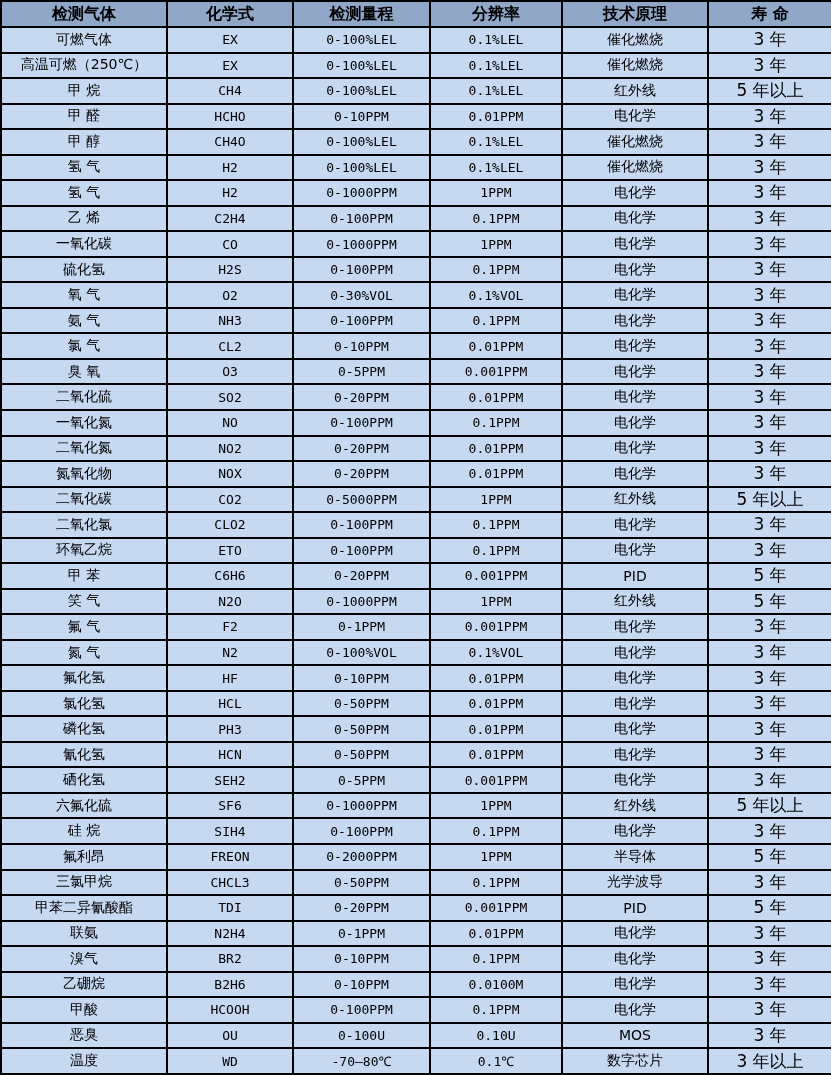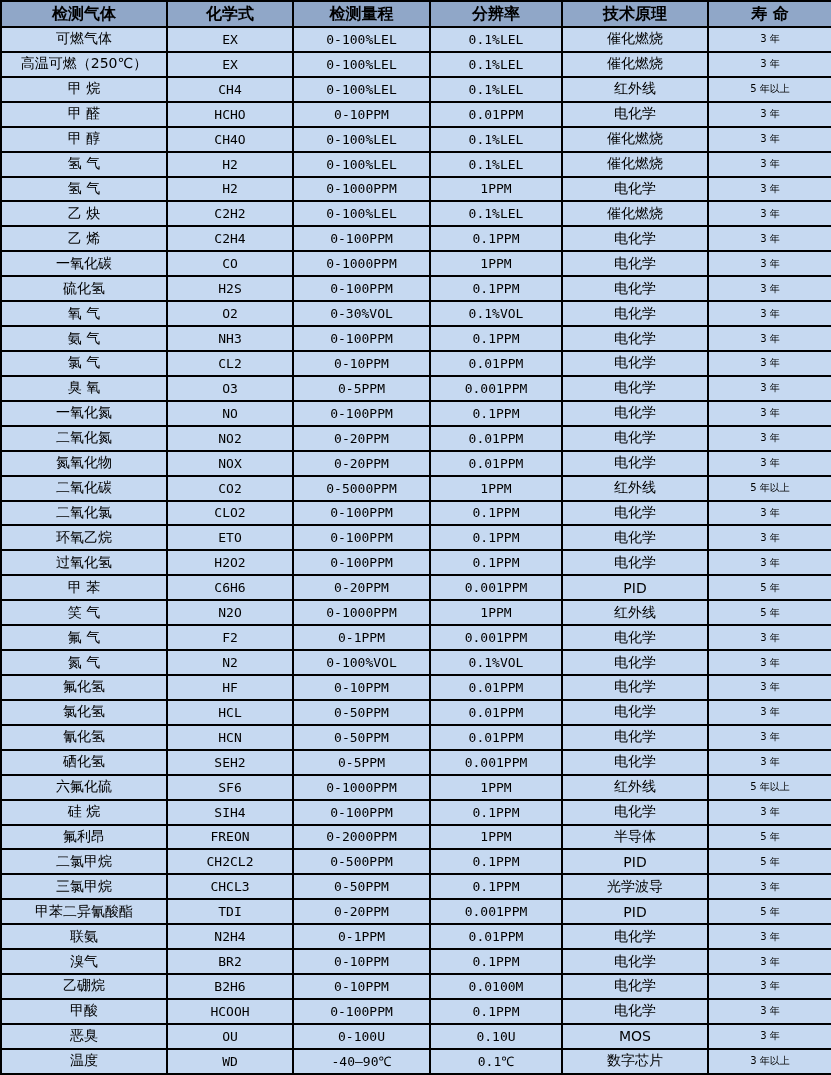--- a/index.html
+++ b/index.html
@@ -46,21 +46,21 @@
     font-size: 14px;
   }
   
   table.spec-table tbody td.col-1,
   table.spec-table tbody td.col-2,
   table.spec-table tbody td.col-3 {
     font-family: "DejaVu Sans Mono", "Liberation Mono", monospace;
     font-size: 13px;
   }
   table.spec-table tbody td.col-5 {
-    font-size: 10px;
+    font-size: 17px;
   }
   
   col.c0 { width: 166px; }
   col.c1 { width: 126px; }
   col.c2 { width: 137px; }
   col.c3 { width: 132px; }
   col.c4 { width: 146px; }
   col.c5 { width: 124px; }
 </style>
 </head>
@@ -137,28 +137,20 @@
         </tr>
         <tr>
           <td class="col-0">氢 气</td>
           <td class="col-1">H2</td>
           <td class="col-2">0-1000PPM</td>
           <td class="col-3">1PPM</td>
           <td class="col-4">电化学</td>
           <td class="col-5">3 年</td>
         </tr>
         <tr>
-          <td class="col-0">乙 炔</td>
-          <td class="col-1">C2H2</td>
-          <td class="col-2">0-100%LEL</td>
-          <td class="col-3">0.1%LEL</td>
-          <td class="col-4">催化燃烧</td>
-          <td class="col-5">3 年</td>
-        </tr>
-        <tr>
           <td class="col-0">乙 烯</td>
           <td class="col-1">C2H4</td>
           <td class="col-2">0-100PPM</td>
           <td class="col-3">0.1PPM</td>
           <td class="col-4">电化学</td>
           <td class="col-5">3 年</td>
         </tr>
         <tr>
           <td class="col-0">一氧化碳</td>
           <td class="col-1">CO</td>
@@ -201,20 +193,28 @@
         </tr>
         <tr>
           <td class="col-0">臭 氧</td>
           <td class="col-1">O3</td>
           <td class="col-2">0-5PPM</td>
           <td class="col-3">0.001PPM</td>
           <td class="col-4">电化学</td>
           <td class="col-5">3 年</td>
         </tr>
         <tr>
+          <td class="col-0">二氧化硫</td>
+          <td class="col-1">SO2</td>
+          <td class="col-2">0-20PPM</td>
+          <td class="col-3">0.01PPM</td>
+          <td class="col-4">电化学</td>
+          <td class="col-5">3 年</td>
+        </tr>
+        <tr>
           <td class="col-0">一氧化氮</td>
           <td class="col-1">NO</td>
           <td class="col-2">0-100PPM</td>
           <td class="col-3">0.1PPM</td>
           <td class="col-4">电化学</td>
           <td class="col-5">3 年</td>
         </tr>
         <tr>
           <td class="col-0">二氧化氮</td>
           <td class="col-1">NO2</td>
@@ -243,28 +243,20 @@
           <td class="col-0">二氧化氯</td>
           <td class="col-1">CLO2</td>
           <td class="col-2">0-100PPM</td>
           <td class="col-3">0.1PPM</td>
           <td class="col-4">电化学</td>
           <td class="col-5">3 年</td>
         </tr>
         <tr>
           <td class="col-0">环氧乙烷</td>
           <td class="col-1">ETO</td>
-          <td class="col-2">0-100PPM</td>
-          <td class="col-3">0.1PPM</td>
-          <td class="col-4">电化学</td>
-          <td class="col-5">3 年</td>
-        </tr>
-        <tr>
-          <td class="col-0">过氧化氢</td>
-          <td class="col-1">H2O2</td>
           <td class="col-2">0-100PPM</td>
           <td class="col-3">0.1PPM</td>
           <td class="col-4">电化学</td>
           <td class="col-5">3 年</td>
         </tr>
         <tr>
           <td class="col-0">甲 苯</td>
           <td class="col-1">C6H6</td>
           <td class="col-2">0-20PPM</td>
           <td class="col-3">0.001PPM</td>
@@ -305,20 +297,28 @@
         </tr>
         <tr>
           <td class="col-0">氯化氢</td>
           <td class="col-1">HCL</td>
           <td class="col-2">0-50PPM</td>
           <td class="col-3">0.01PPM</td>
           <td class="col-4">电化学</td>
           <td class="col-5">3 年</td>
         </tr>
         <tr>
+          <td class="col-0">磷化氢</td>
+          <td class="col-1">PH3</td>
+          <td class="col-2">0-50PPM</td>
+          <td class="col-3">0.01PPM</td>
+          <td class="col-4">电化学</td>
+          <td class="col-5">3 年</td>
+        </tr>
+        <tr>
           <td class="col-0">氰化氢</td>
           <td class="col-1">HCN</td>
           <td class="col-2">0-50PPM</td>
           <td class="col-3">0.01PPM</td>
           <td class="col-4">电化学</td>
           <td class="col-5">3 年</td>
         </tr>
         <tr>
           <td class="col-0">硒化氢</td>
           <td class="col-1">SEH2</td>
@@ -342,28 +342,20 @@
           <td class="col-3">0.1PPM</td>
           <td class="col-4">电化学</td>
           <td class="col-5">3 年</td>
         </tr>
         <tr>
           <td class="col-0">氟利昂</td>
           <td class="col-1">FREON</td>
           <td class="col-2">0-2000PPM</td>
           <td class="col-3">1PPM</td>
           <td class="col-4">半导体</td>
-          <td class="col-5">5 年</td>
-        </tr>
-        <tr>
-          <td class="col-0">二氯甲烷</td>
-          <td class="col-1">CH2CL2</td>
-          <td class="col-2">0-500PPM</td>
-          <td class="col-3">0.1PPM</td>
-          <td class="col-4">PID</td>
           <td class="col-5">5 年</td>
         </tr>
         <tr>
           <td class="col-0">三氯甲烷</td>
           <td class="col-1">CHCL3</td>
           <td class="col-2">0-50PPM</td>
           <td class="col-3">0.1PPM</td>
           <td class="col-4">光学波导</td>
           <td class="col-5">3 年</td>
         </tr>
@@ -411,20 +403,20 @@
           <td class="col-0">恶臭</td>
           <td class="col-1">OU</td>
           <td class="col-2">0-100U</td>
           <td class="col-3">0.10U</td>
           <td class="col-4">MOS</td>
           <td class="col-5">3 年</td>
         </tr>
         <tr>
           <td class="col-0">温度</td>
           <td class="col-1">WD</td>
-          <td class="col-2">-40—90℃</td>
+          <td class="col-2">-70—80℃</td>
           <td class="col-3">0.1℃</td>
           <td class="col-4">数字芯片</td>
           <td class="col-5">3 年以上</td>
         </tr>
       </tbody>
   </table>
 </div>
 
 </body></html>

